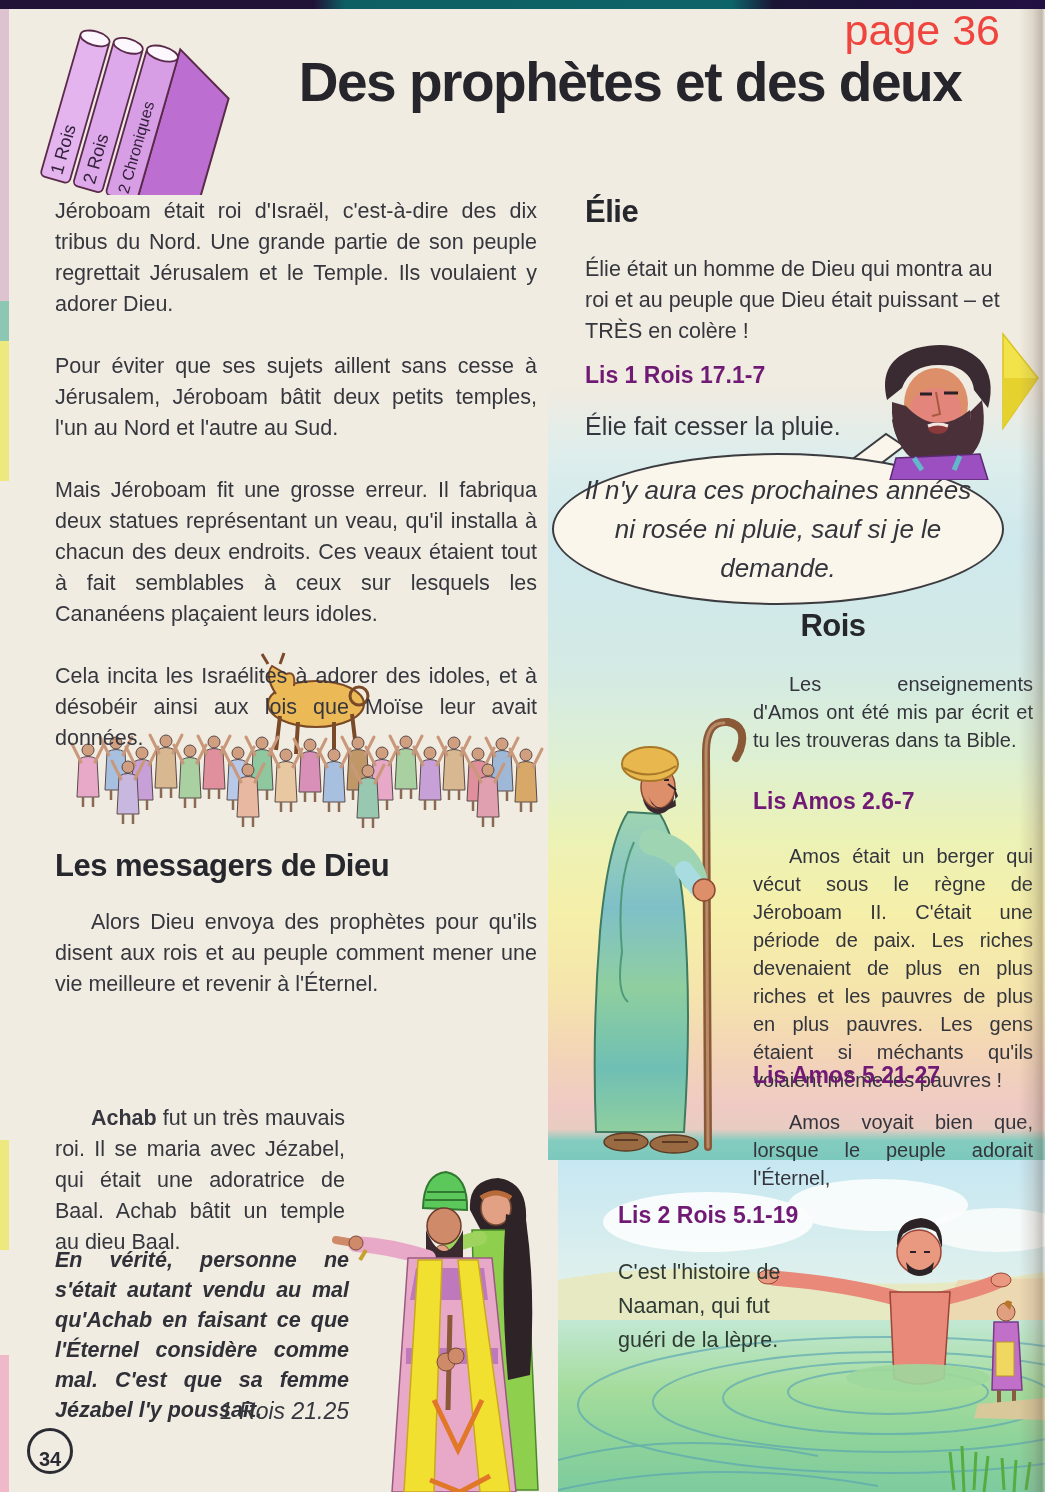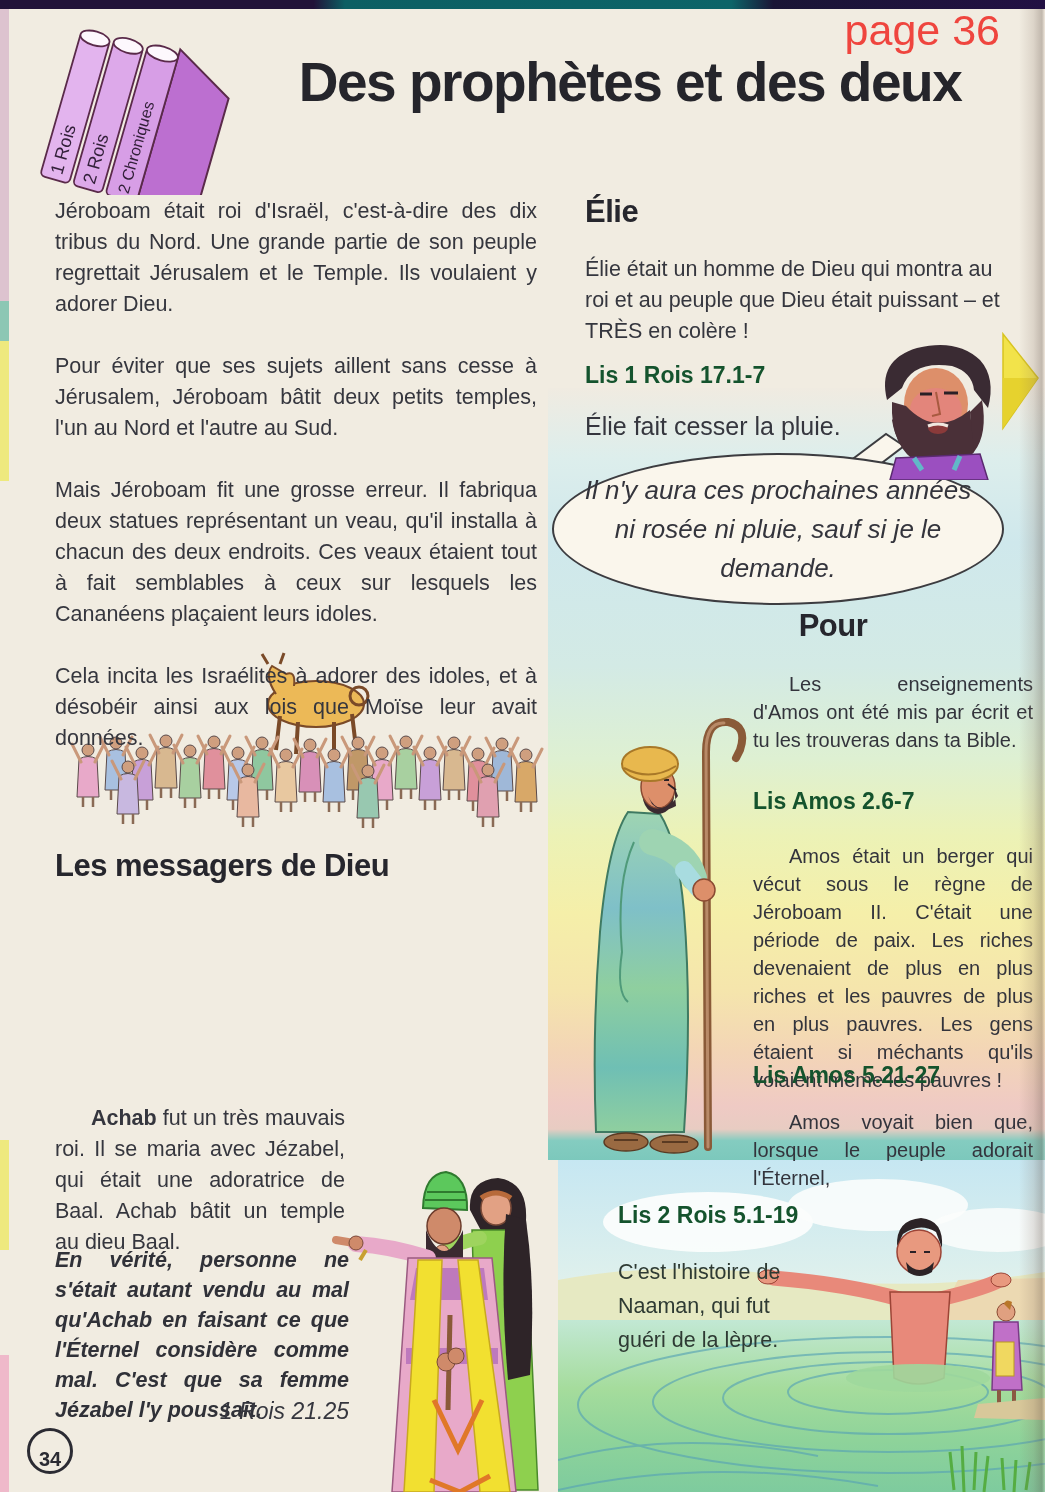--- a/index.html
+++ b/index.html
@@ -17,21 +17,21 @@
     background:linear-gradient(90deg,#211238 0%,#211238 30%,#0d5f63 33%,#0d6468 70%,#1a1535 74%,#221043 100%); z-index:9;}
   .edge { width:9px; z-index:9; }
   .curl { right:0; top:0; width:26px; height:1492px; z-index:8;
     background:linear-gradient(90deg, rgba(120,100,90,0) 0%, rgba(130,108,95,.18) 55%, rgba(100,82,72,.34) 88%, rgba(240,225,215,.25) 100%); }
 
   
   .body-text { font-size:21.5px; line-height:31px; text-align:justify; color:#35363e; }
   .body-text p { margin-bottom:31px; }
   .indent { text-indent:36px; }
   h2.sec { font-size:31px; font-weight:bold; color:#26262d; letter-spacing:-.5px; }
-  .reading { font-size:23px; font-weight:bold; color:#14532d; }
+  .reading { font-size:23px; font-weight:bold; color:#701a75; }
   .caption { font-size:25px; color:#35363e; }
   .page-annot { font-size:43px; color:#ef453e; }
   .title { font-size:55px; font-weight:bold; color:#25252b; letter-spacing:-1.5px; white-space:nowrap; }
 
   .quote { font-size:21.5px; line-height:30px; font-weight:bold; font-style:italic; text-align:justify; color:#303138; }
   .quote-ref { font-size:23px; font-style:italic; text-align:right; color:#35363e; }
 
   .amos-text { font-size:20px; line-height:28px; text-align:justify; color:#33343c; }
 
   
@@ -138,20 +138,21 @@
       <use href="#p" x="468" y="140" style="color:#d8a868"></use>
       <use href="#p" x="70" y="152" style="color:#c8b8e0"></use>
       <use href="#p" x="190" y="155" style="color:#e8b8a0"></use>
       <use href="#p" x="310" y="156" style="color:#98c8b0"></use>
       <use href="#p" x="430" y="155" style="color:#e0a0b0"></use>
     </svg>
   </div>
 
   <h2 class="abs sec" style="left:55px;top:848px;z-index:3;">Les messagers de Dieu</h2>
   <div class="abs body-text" style="left:55px;top:902px;width:482px;z-index:3;">
+    <p class="indent" style="margin-top:5px;">Alors Dieu envoya des prophètes pour qu'ils disent aux rois et au peuple comment mener une vie meilleure et revenir à l'Éternel.</p>
   </div>
   <div class="abs body-text" style="left:55px;top:1103px;width:290px;z-index:3;">
     <p class="indent"><b>Achab</b><span> fut un très mauvais roi. Il se maria avec Jézabel, qui était une adoratrice de Baal. Achab bâtit un temple au dieu Baal.</span></p>
   </div>
   <div class="abs quote" style="left:55px;top:1245px;width:294px;z-index:3;">En vérité, personne ne s'était autant vendu au mal qu'Achab en faisant ce que l'Éternel considère comme mal. C'est que sa femme Jézabel l'y poussait.</div>
   <div class="abs quote-ref" style="left:55px;top:1398px;width:294px;z-index:3;">1 Rois 21.25</div>
 
   <div class="abs" style="left:330px;top:1150px;width:232px;height:342px;z-index:2;">
     <svg width="232" height="342" viewBox="0 0 232 342">
 
@@ -219,21 +220,21 @@
   <div class="abs" style="left:828px;top:432px;width:86px;height:46px;z-index:4;">
     <svg width="86" height="46" viewBox="0 0 86 46">
       <polygon points="2,44 58,2 76,14 34,46" fill="#faf6ec" stroke="#3c3c40" stroke-width="2"></polygon>
     </svg>
   </div>
 
   <div class="abs bubble">
     <div class="bubble-text">Il n'y aura ces prochaines années ni rosée ni pluie, sauf si je le demande.</div>
   </div>
 
-  <h2 class="abs sec" style="left:748px;top:608px;width:170px;text-align:center;z-index:3;">Pour</h2>
+  <h2 class="abs sec" style="left:748px;top:608px;width:170px;text-align:center;z-index:3;">Rois</h2>
   <div class="abs amos-text indent" style="left:753px;top:670px;width:280px;z-index:3;">Les enseignements d'Amos ont été mis par écrit et tu les trouveras dans ta Bible.</div>
   <div class="abs reading" style="left:753px;top:788px;z-index:3;">Lis Amos 2.6-7</div>
   <div class="abs amos-text indent" style="left:753px;top:842px;width:280px;z-index:3;">Amos était un berger qui vécut sous le règne de Jéroboam II. C'était une période de paix. Les riches devenaient de plus en plus riches et les pauvres de plus en plus pauvres. Les gens étaient si méchants qu'ils volaient même les pauvres !</div>
   <div class="abs reading" style="left:753px;top:1062px;z-index:3;">Lis Amos 5.21-27</div>
   <div class="abs amos-text indent" style="left:753px;top:1108px;width:280px;z-index:3;">Amos voyait bien que, lorsque le peuple adorait l'Éternel,</div>
 
   <div class="abs" style="left:556px;top:692px;width:200px;height:468px;z-index:2;">
     <svg width="200" height="468" viewBox="0 0 200 468">
       <defs>
         <linearGradient id="robe" x1="0" y1="0" x2="0" y2="1">

